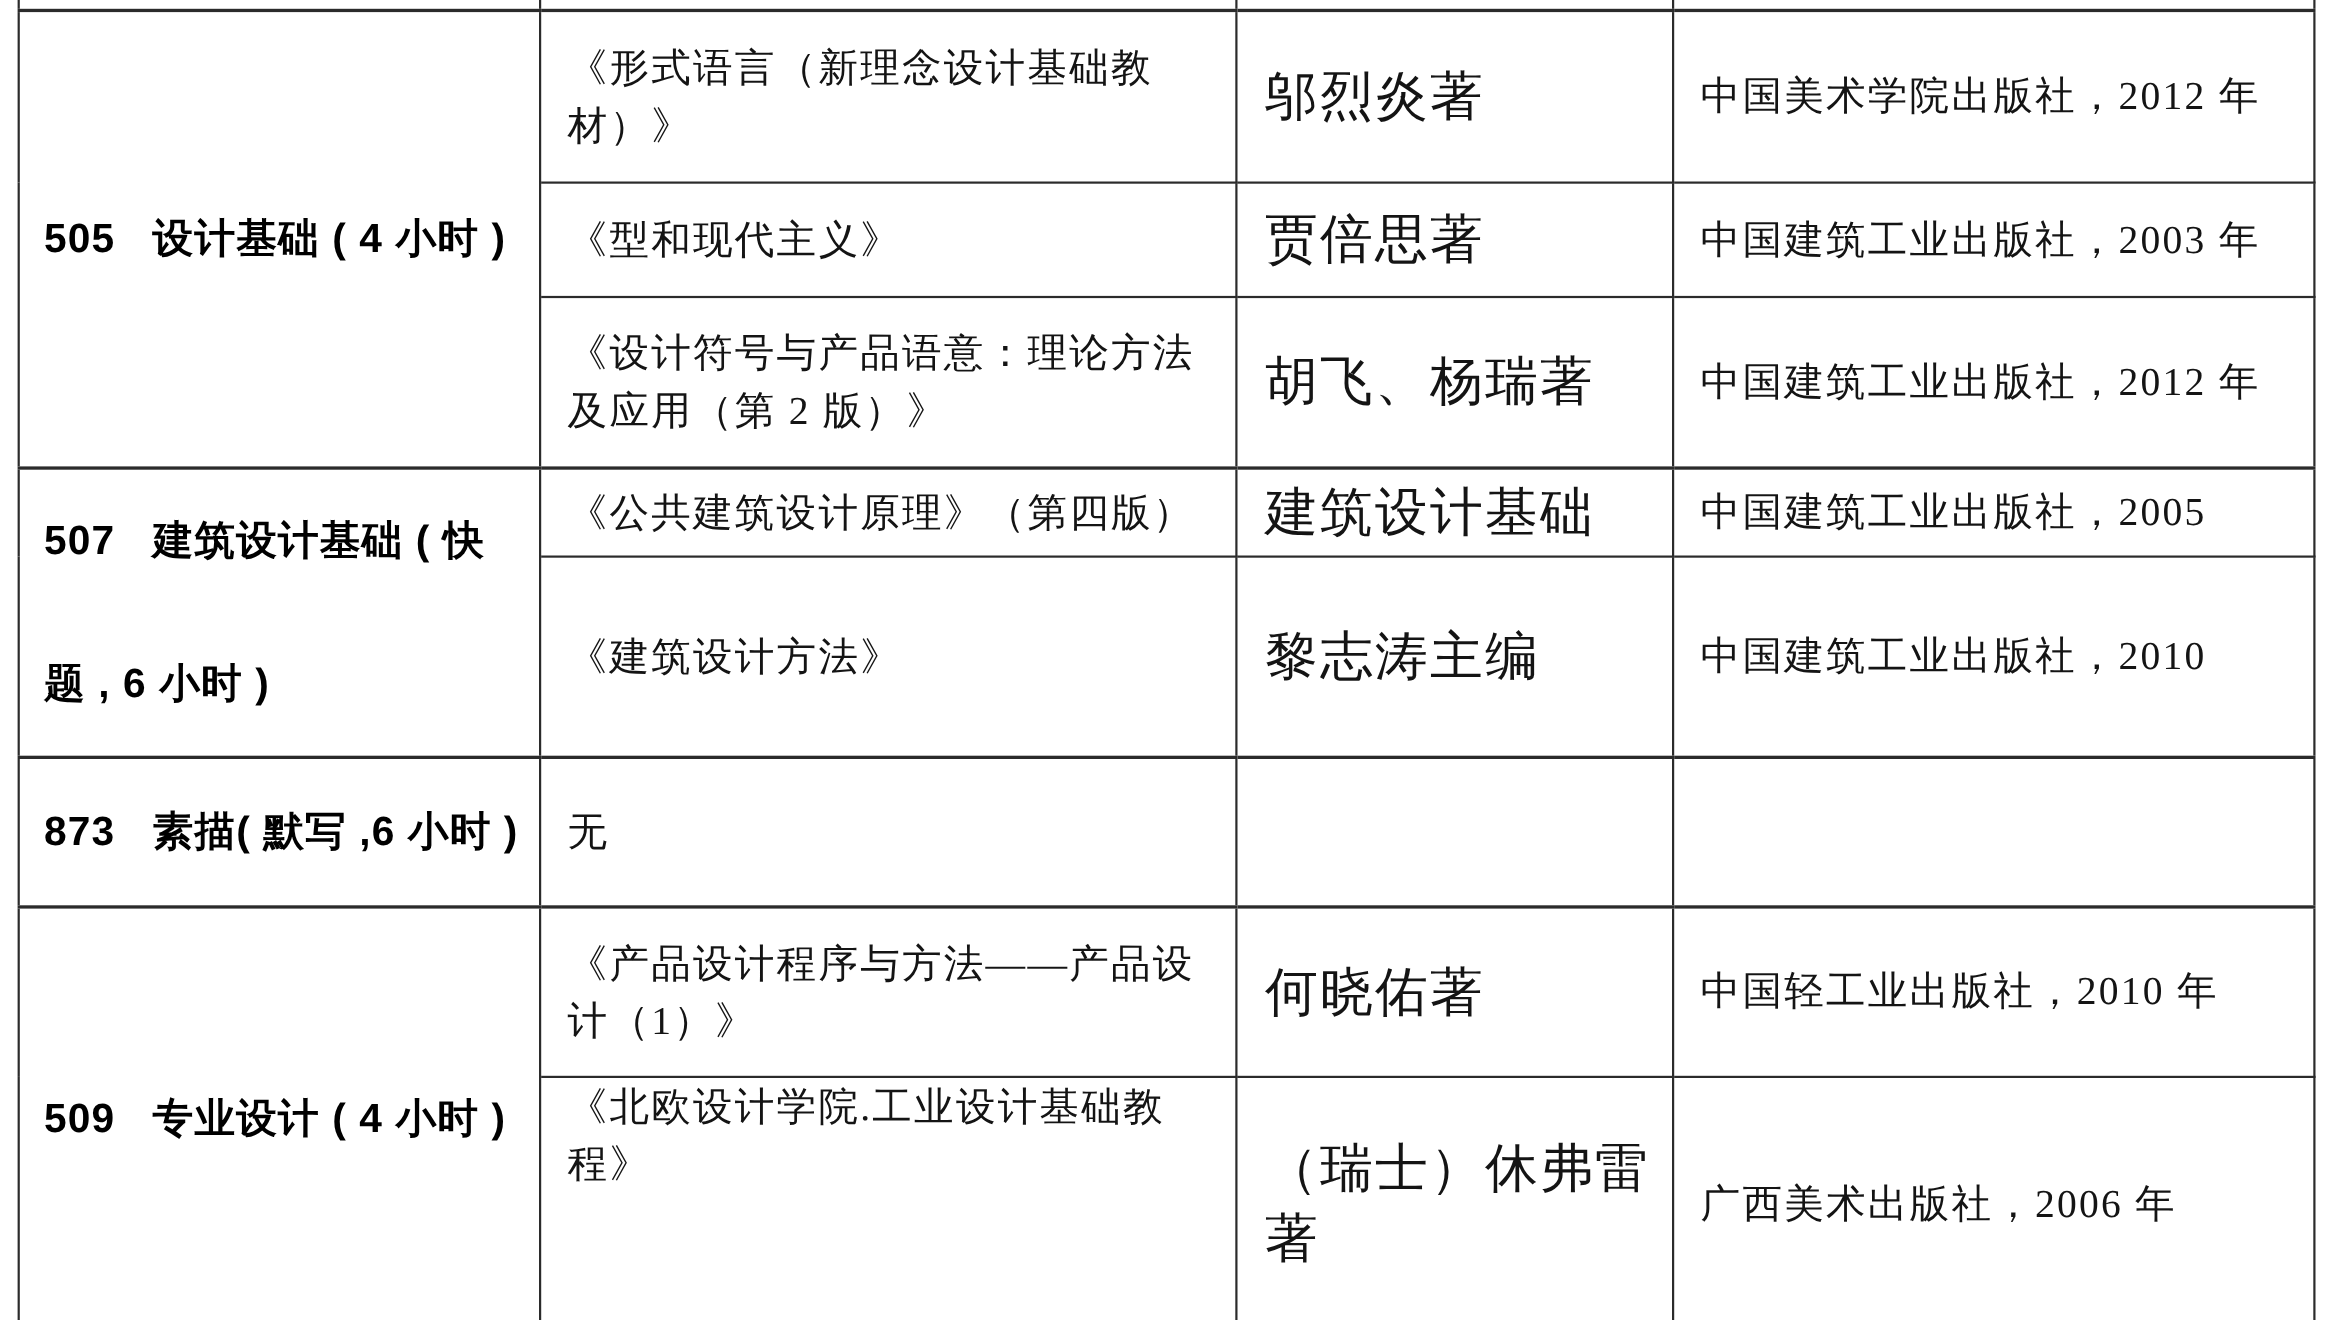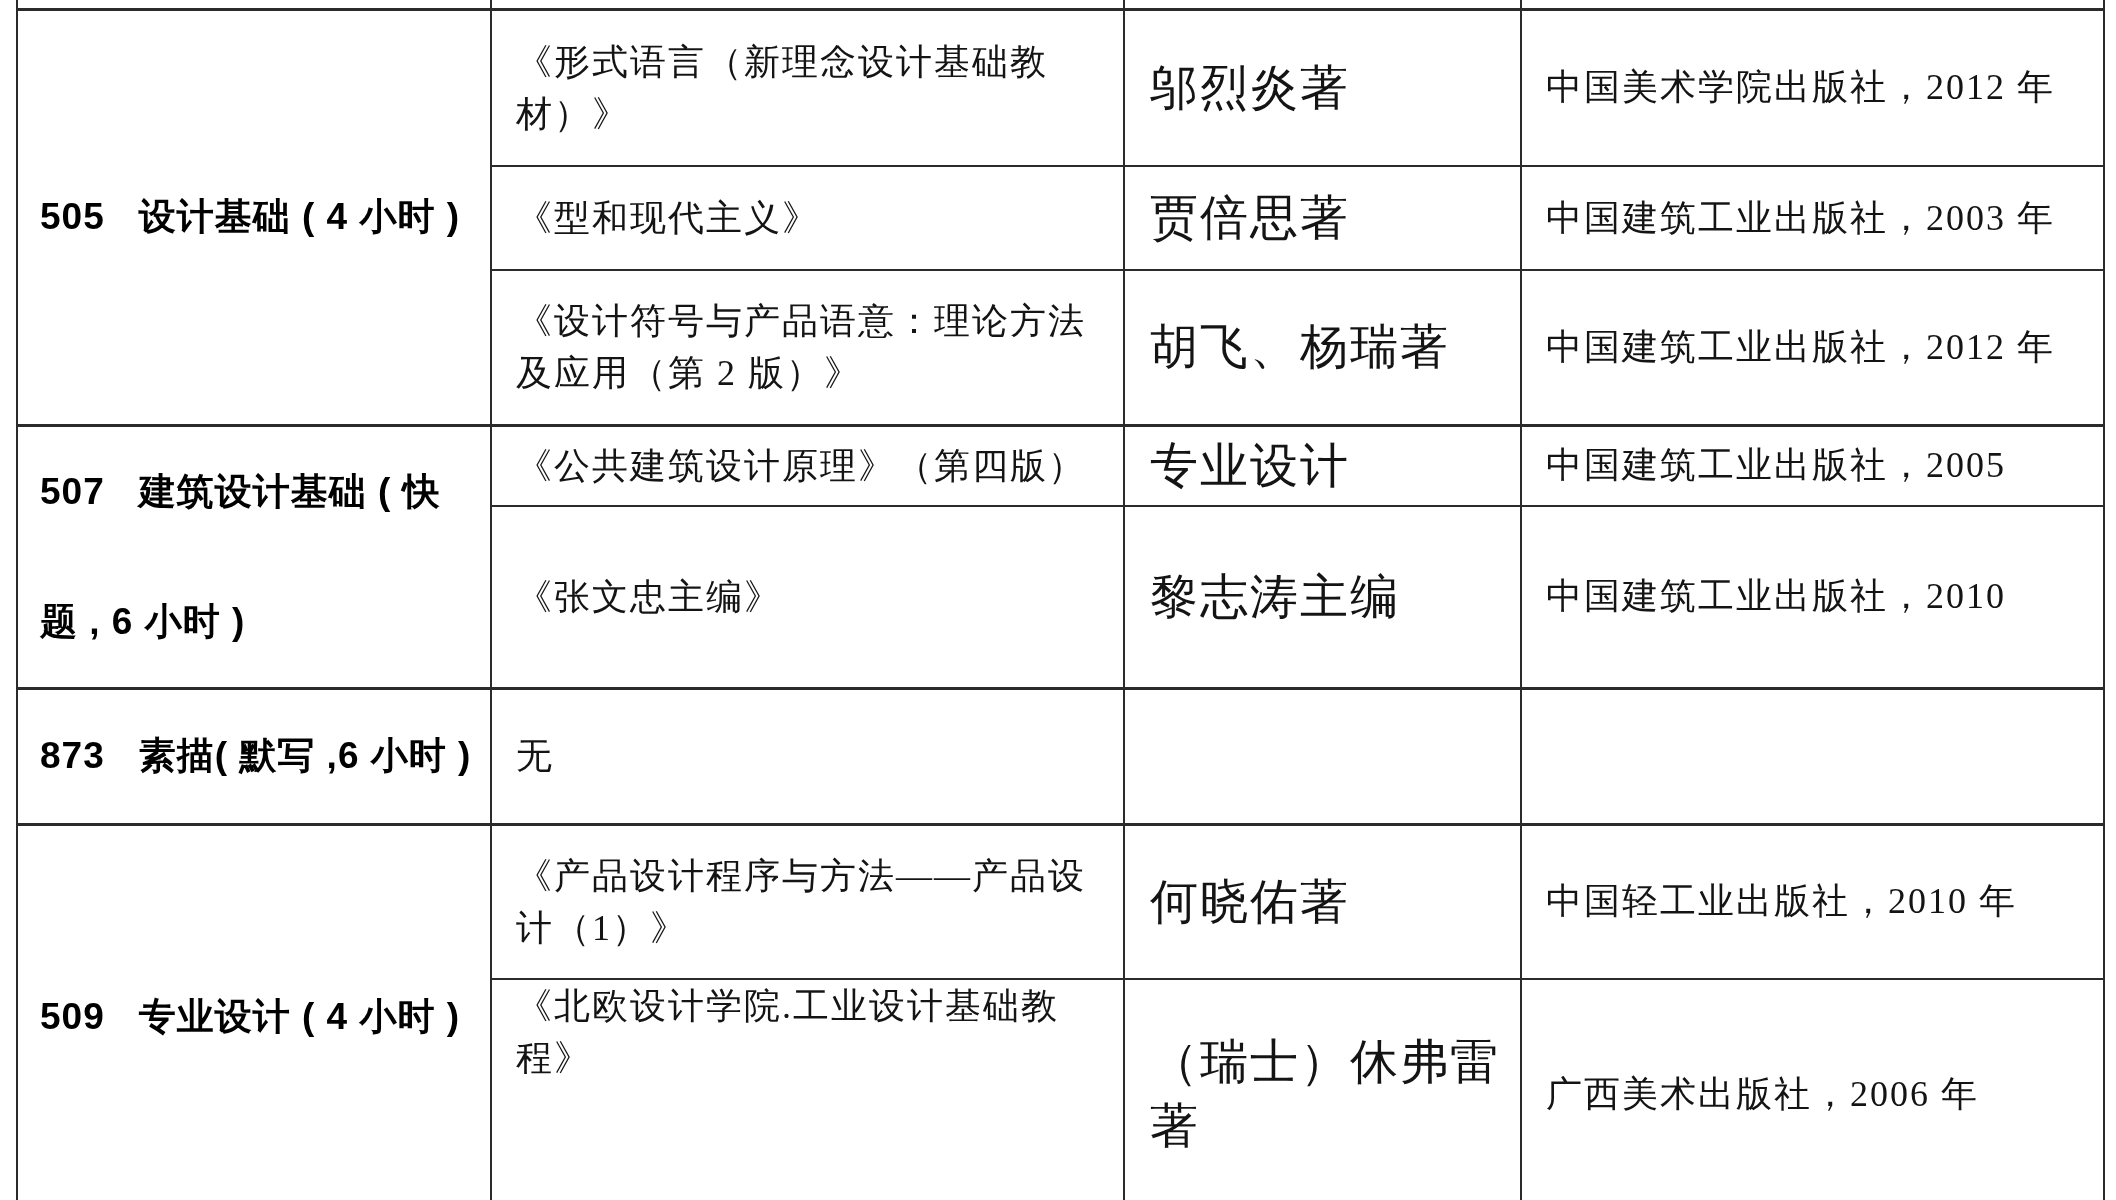--- a/index.html
+++ b/index.html
@@ -115,26 +115,26 @@
       <td class="author-cell">胡飞、杨瑞著</td>
       <td class="publisher-cell">中国建筑工业出版社，2012 年</td>
     </tr>
 
     <tr class="thick" style="height:78px">
       <td class="subject-cell" rowspan="2">
         <span class="subject-code">507</span><span class="subject-name spread">建筑设计基础 ( 快
 题 , 6 小时 )</span>
       </td>
       <td class="book-cell">《公共建筑设计原理》（第四版）</td>
-      <td class="author-cell">专业设计</td>
+      <td class="author-cell">建筑设计基础</td>
       <td class="publisher-cell">中国建筑工业出版社，2005</td>
     </tr>
 
     <tr style="height:176px">
-      <td class="book-cell">《张文忠主编》</td>
+      <td class="book-cell">《建筑设计方法》</td>
       <td class="author-cell">黎志涛主编</td>
       <td class="publisher-cell">中国建筑工业出版社，2010</td>
     </tr>
 
     <tr class="thick" style="height:136px">
       <td class="subject-cell">
         <span class="subject-code">873</span><span class="subject-name">素描( 默写 ,6 小时 )</span>
       </td>
       <td class="book-cell">无</td>
       <td class="author-cell"></td>

